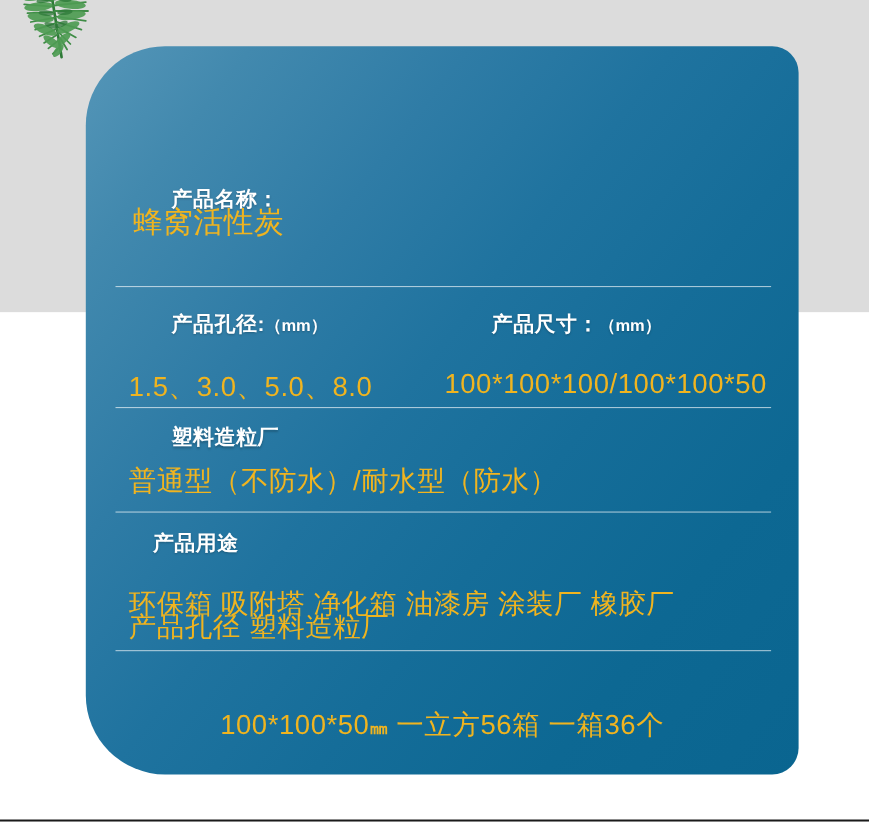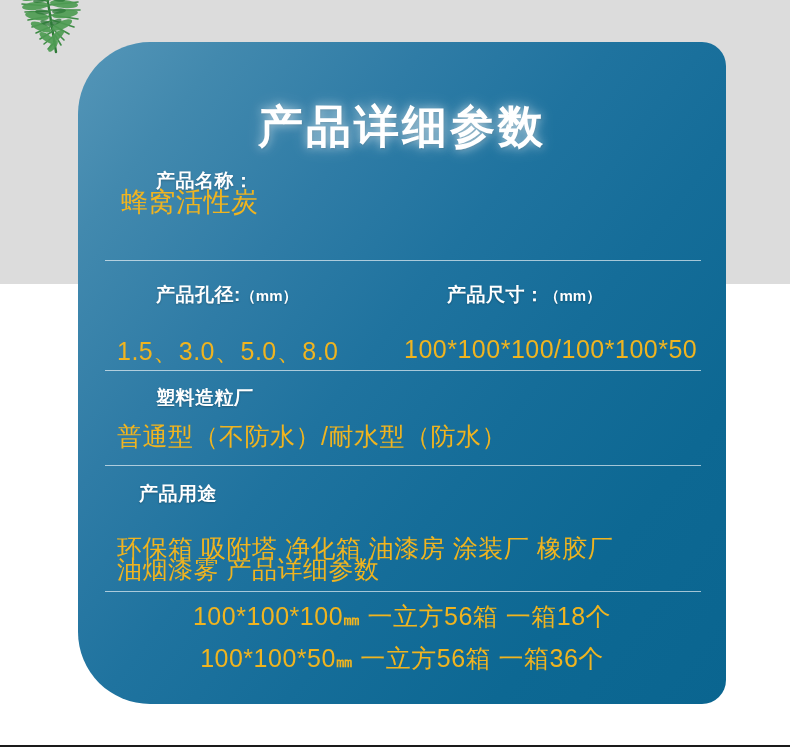--- a/index.html
+++ b/index.html
@@ -226,21 +226,20 @@
         <ellipse cx="52" cy="5" rx="7" ry="2.6" transform="rotate(10 52 5)"></ellipse>
         <ellipse cx="53" cy="17" rx="7" ry="2.6" transform="rotate(-6 53 17)"></ellipse>
         <ellipse cx="50" cy="28" rx="6" ry="2.4" transform="rotate(-22 50 28)"></ellipse>
       </g>
     </svg>
   </div>
 
   <div class="card">
     <div class="card-inner">
 
-      <div class="title">产品详细参数</div>
 
       <div class="label row-name-label">产品名称：</div>
       <div class="value row-name-value">蜂窝活性炭</div>
 
       <div class="divider div-1"></div>
 
       <div class="label row-pore-label">
         <span>产品孔径:</span><span class="unit">（mm）</span>
       </div>
       <div class="label row-size-label">
@@ -251,27 +250,24 @@
 
       <div class="divider div-2"></div>
 
       <div class="label row-class-label">塑料造粒厂</div>
       <div class="value row-class-value">普通型（不防水）/耐水型（防水）</div>
 
       <div class="divider div-3"></div>
 
       <div class="label row-use-label">产品用途</div>
       <div class="value row-use-line1">环保箱 吸附塔 净化箱 油漆房 涂装厂 橡胶厂</div>
-      <div class="value row-use-line2">油烟漆雾 产品详细参数</div>
+      <div class="value row-use-line2">产品孔径 塑料造粒厂</div>
 
       <div class="divider div-4"></div>
 
-      <div class="pack pack-1">
-        <span>100*100*100</span><span class="unit-mm">㎜</span><span> 一立方56箱 一箱18个</span>
-      </div>
       <div class="pack pack-2">
         <span>100*100*50</span><span class="unit-mm">㎜</span><span> 一立方56箱 一箱36个</span>
       </div>
 
     </div>
   </div>
 
   <div class="bottom-rule"></div>
 </div>
 

